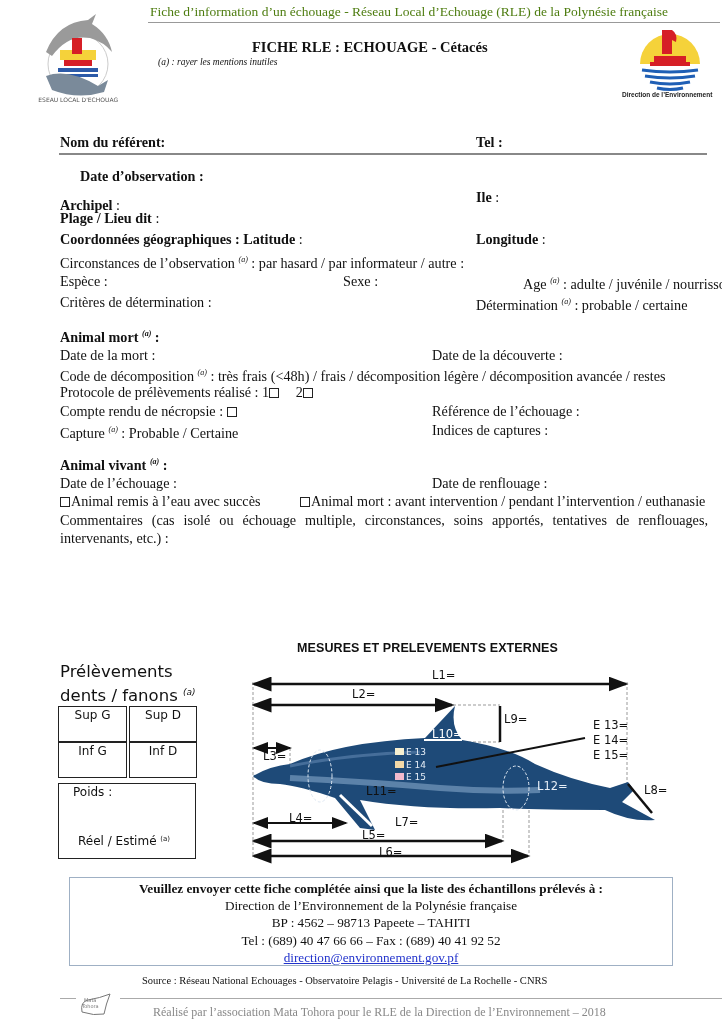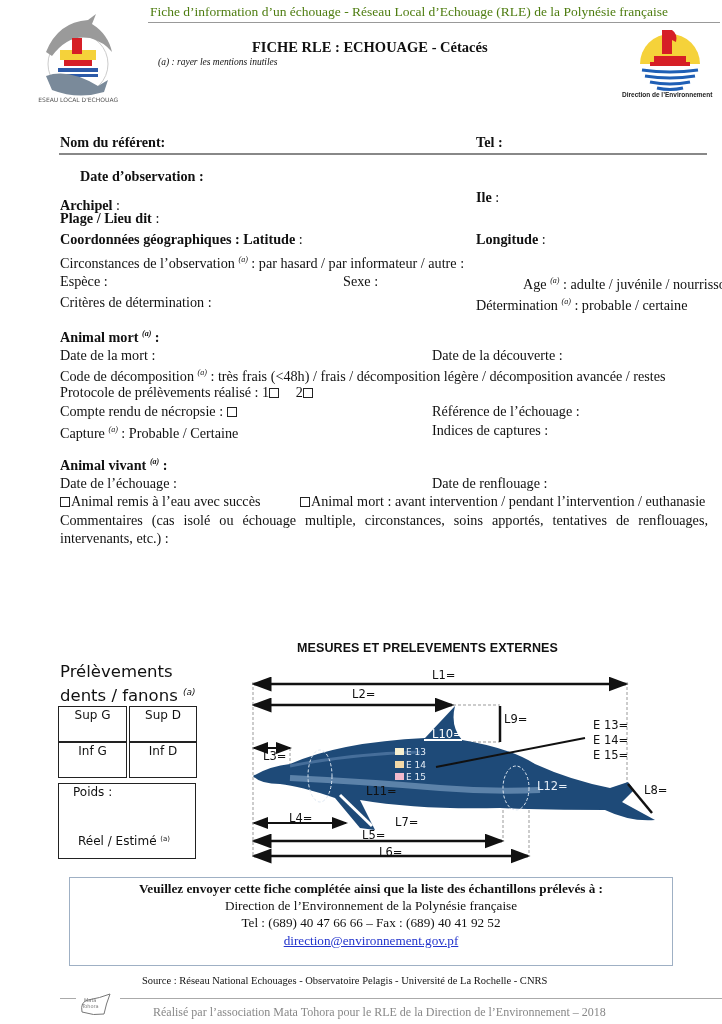--- a/index.html
+++ b/index.html
@@ -236,20 +236,21 @@
 <div class="abs mlabel" style="left:537px;top:779px;color:#e6eef7;">L12=</div>
 <div class="abs mlabel" style="left:644px;top:783px;">L8=</div>
 <div class="abs mlabel" style="left:289px;top:811px;">L4=</div>
 <div class="abs mlabel" style="left:395px;top:815px;">L7=</div>
 <div class="abs mlabel" style="left:362px;top:828px;">L5=</div>
 <div class="abs mlabel" style="left:379px;top:845px;">L6=</div>
 
 <div class="abs send-box">
   <div class="b">Veuillez envoyer cette fiche complétée ainsi que la liste des échantillons prélevés à :</div>
   <div>Direction de l’Environnement de la Polynésie française</div>
+  <div>BP : 4562 – 98713 Papeete – TAHITI</div>
   <div>Tel : (689) 40 47 66 66 – Fax : (689) 40 41 92 52</div>
   <div><a>direction@environnement.gov.pf</a></div>
 </div>
 
 <div class="abs source">Source : Réseau National Echouages - Observatoire Pelagis - Université de La Rochelle - CNRS</div>
 <div class="abs foot-rule-left"></div>
 <svg class="abs mata-logo" viewBox="0 0 44 28">
   <path d="M6 22 Q4 12 12 10 Q24 8 34 4 Q30 14 28 24 Q18 26 6 22 Z" fill="none" stroke="#777" stroke-width="1"></path>
   <text x="8" y="12" font-size="5" fill="#777" font-family="DejaVu Sans, sans-serif">Mata</text>
   <text x="6" y="18" font-size="5" fill="#777" font-family="DejaVu Sans, sans-serif">Tohora</text>

